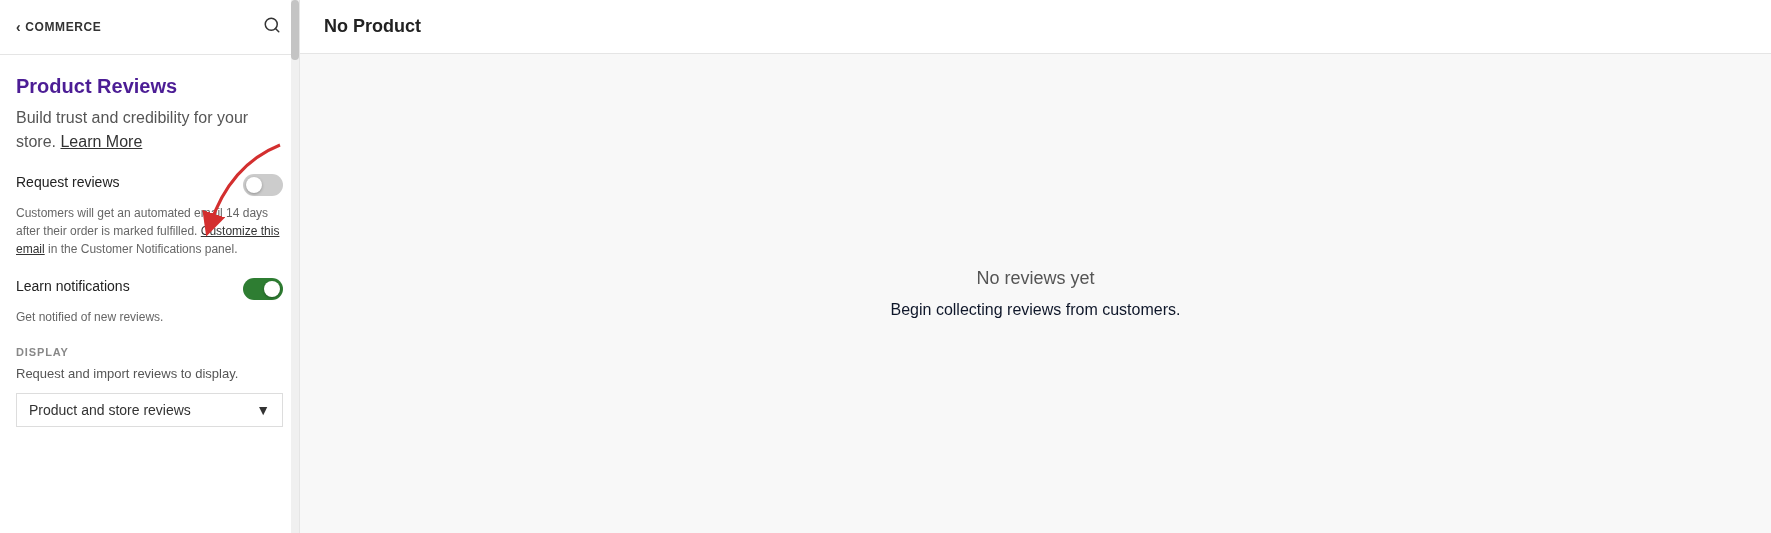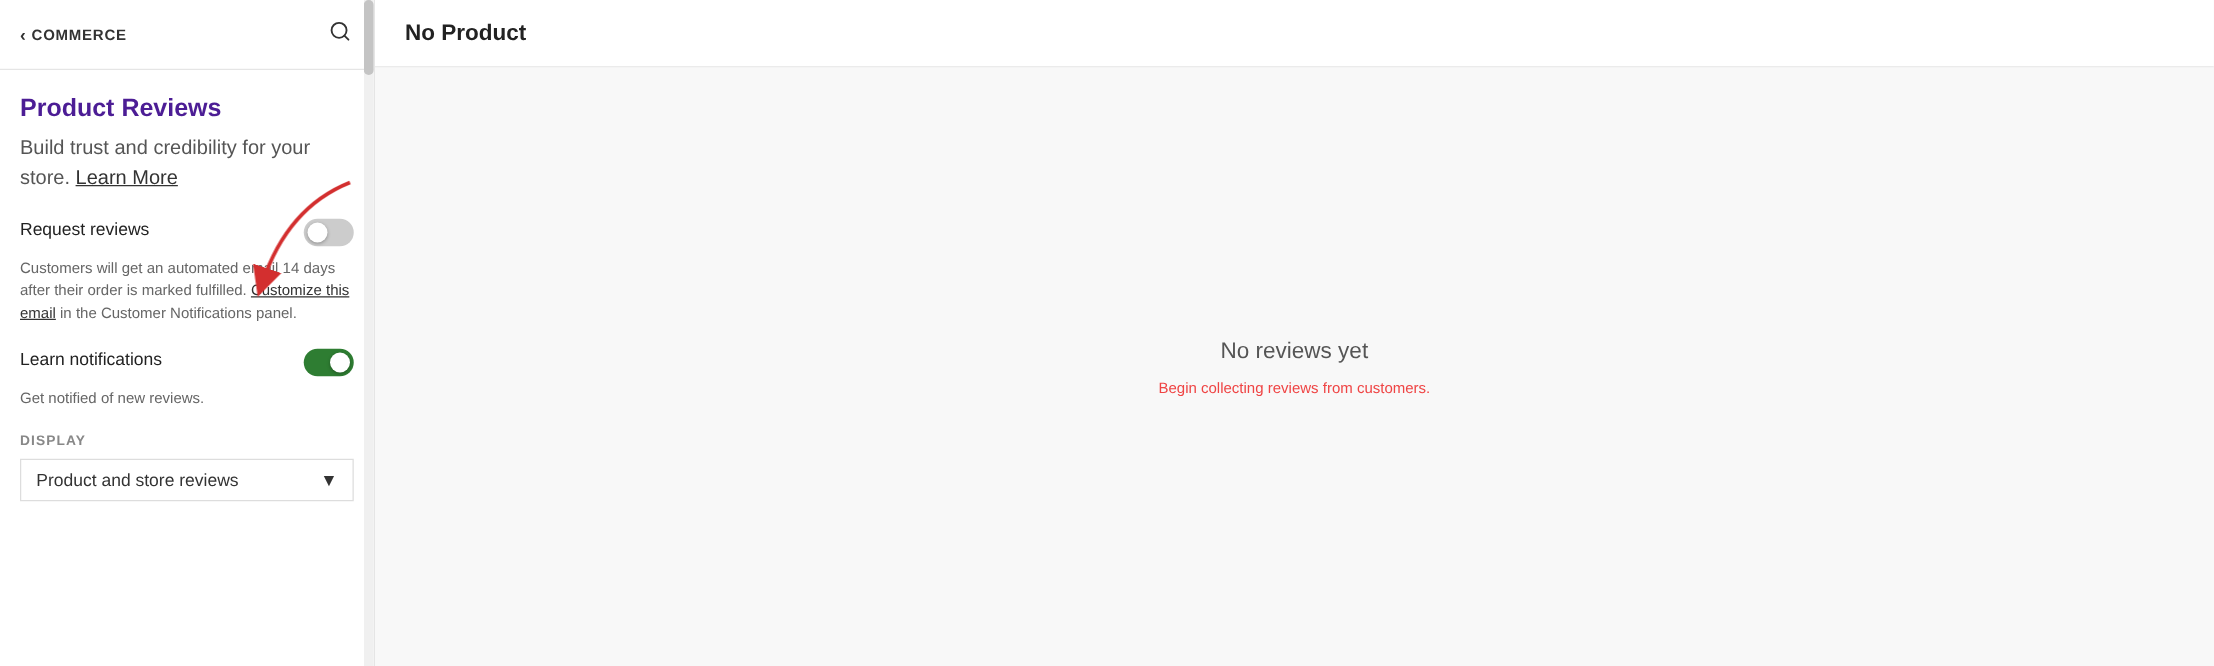--- a/index.html
+++ b/index.html
@@ -254,22 +254,22 @@
       background: #f8f8f8;
     }
 
     .no-reviews-title {
       font-size: 18px;
       font-weight: 500;
       color: #555;
     }
 
     .no-reviews-subtitle {
-      font-size: 12px;
-      color: #ef4444;
+      font-size: 16px;
+      color: #0f172a;
     }
 
     .turn-on-btn {
       background: #111;
       color: #fff;
       border: none;
       padding: 12px 24px;
       font-size: 14px;
       font-weight: 700;
       letter-spacing: 0.05em;
@@ -343,20 +343,21 @@
         <div class="toggle-track on">
           <div class="toggle-thumb"></div>
         </div>
       </label>
     </div>
 
     <p class="setting-description">Get notified of new reviews.</p>
 
     <div class="section-divider">
       <p class="section-label">DISPLAY</p>
+      <p class="section-text">Request and import reviews to display.</p>
       <div class="dropdown-row">
         <span>Product and store reviews</span>
         <span class="dropdown-chevron">▼</span>
       </div>
     </div>
   </div>
 
   <div class="scrollbar-visual">
     <div class="scrollbar-thumb-visual"></div>
   </div>

